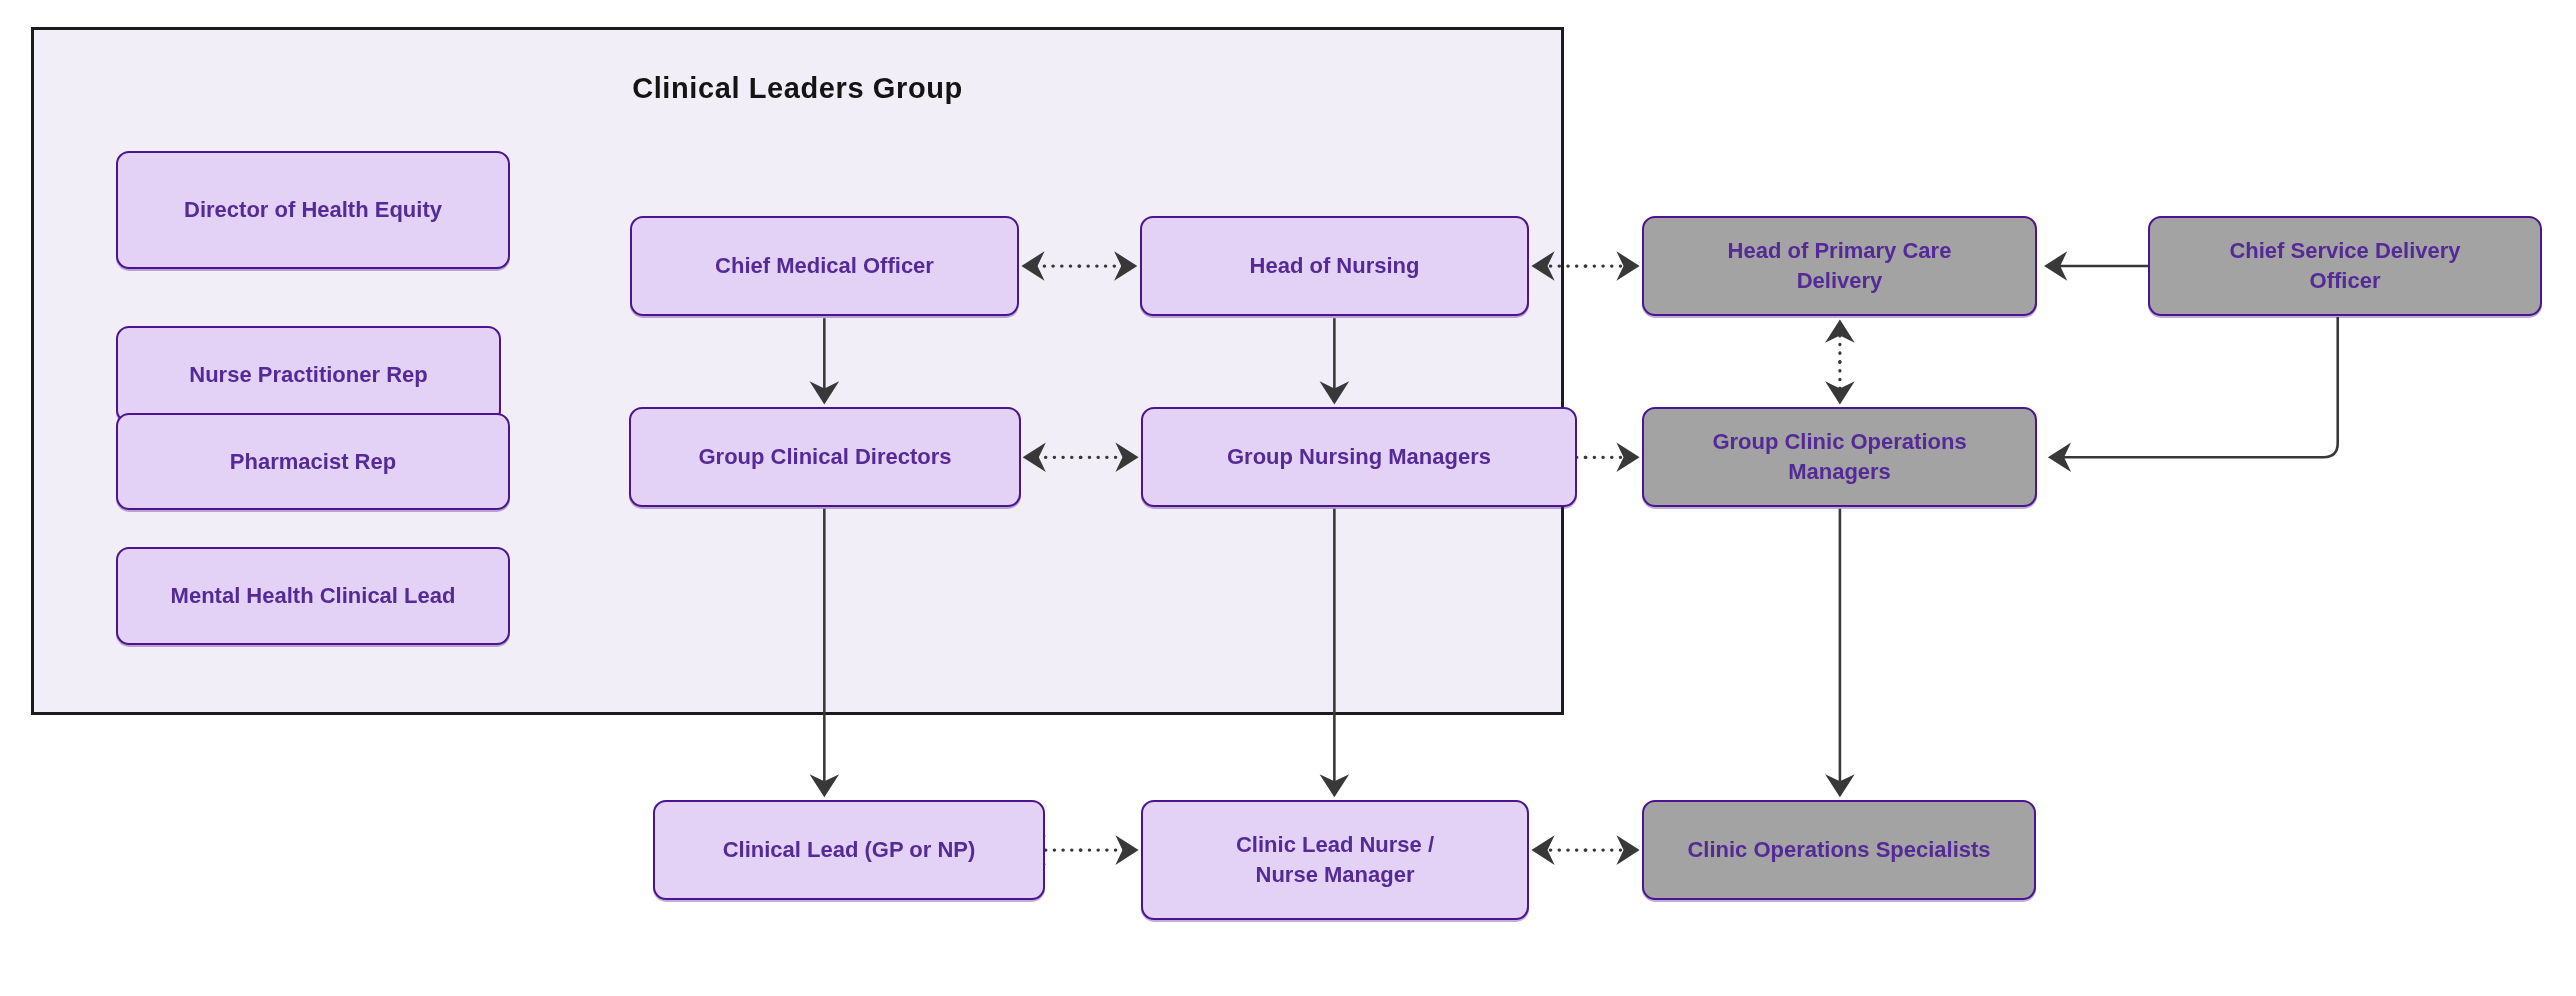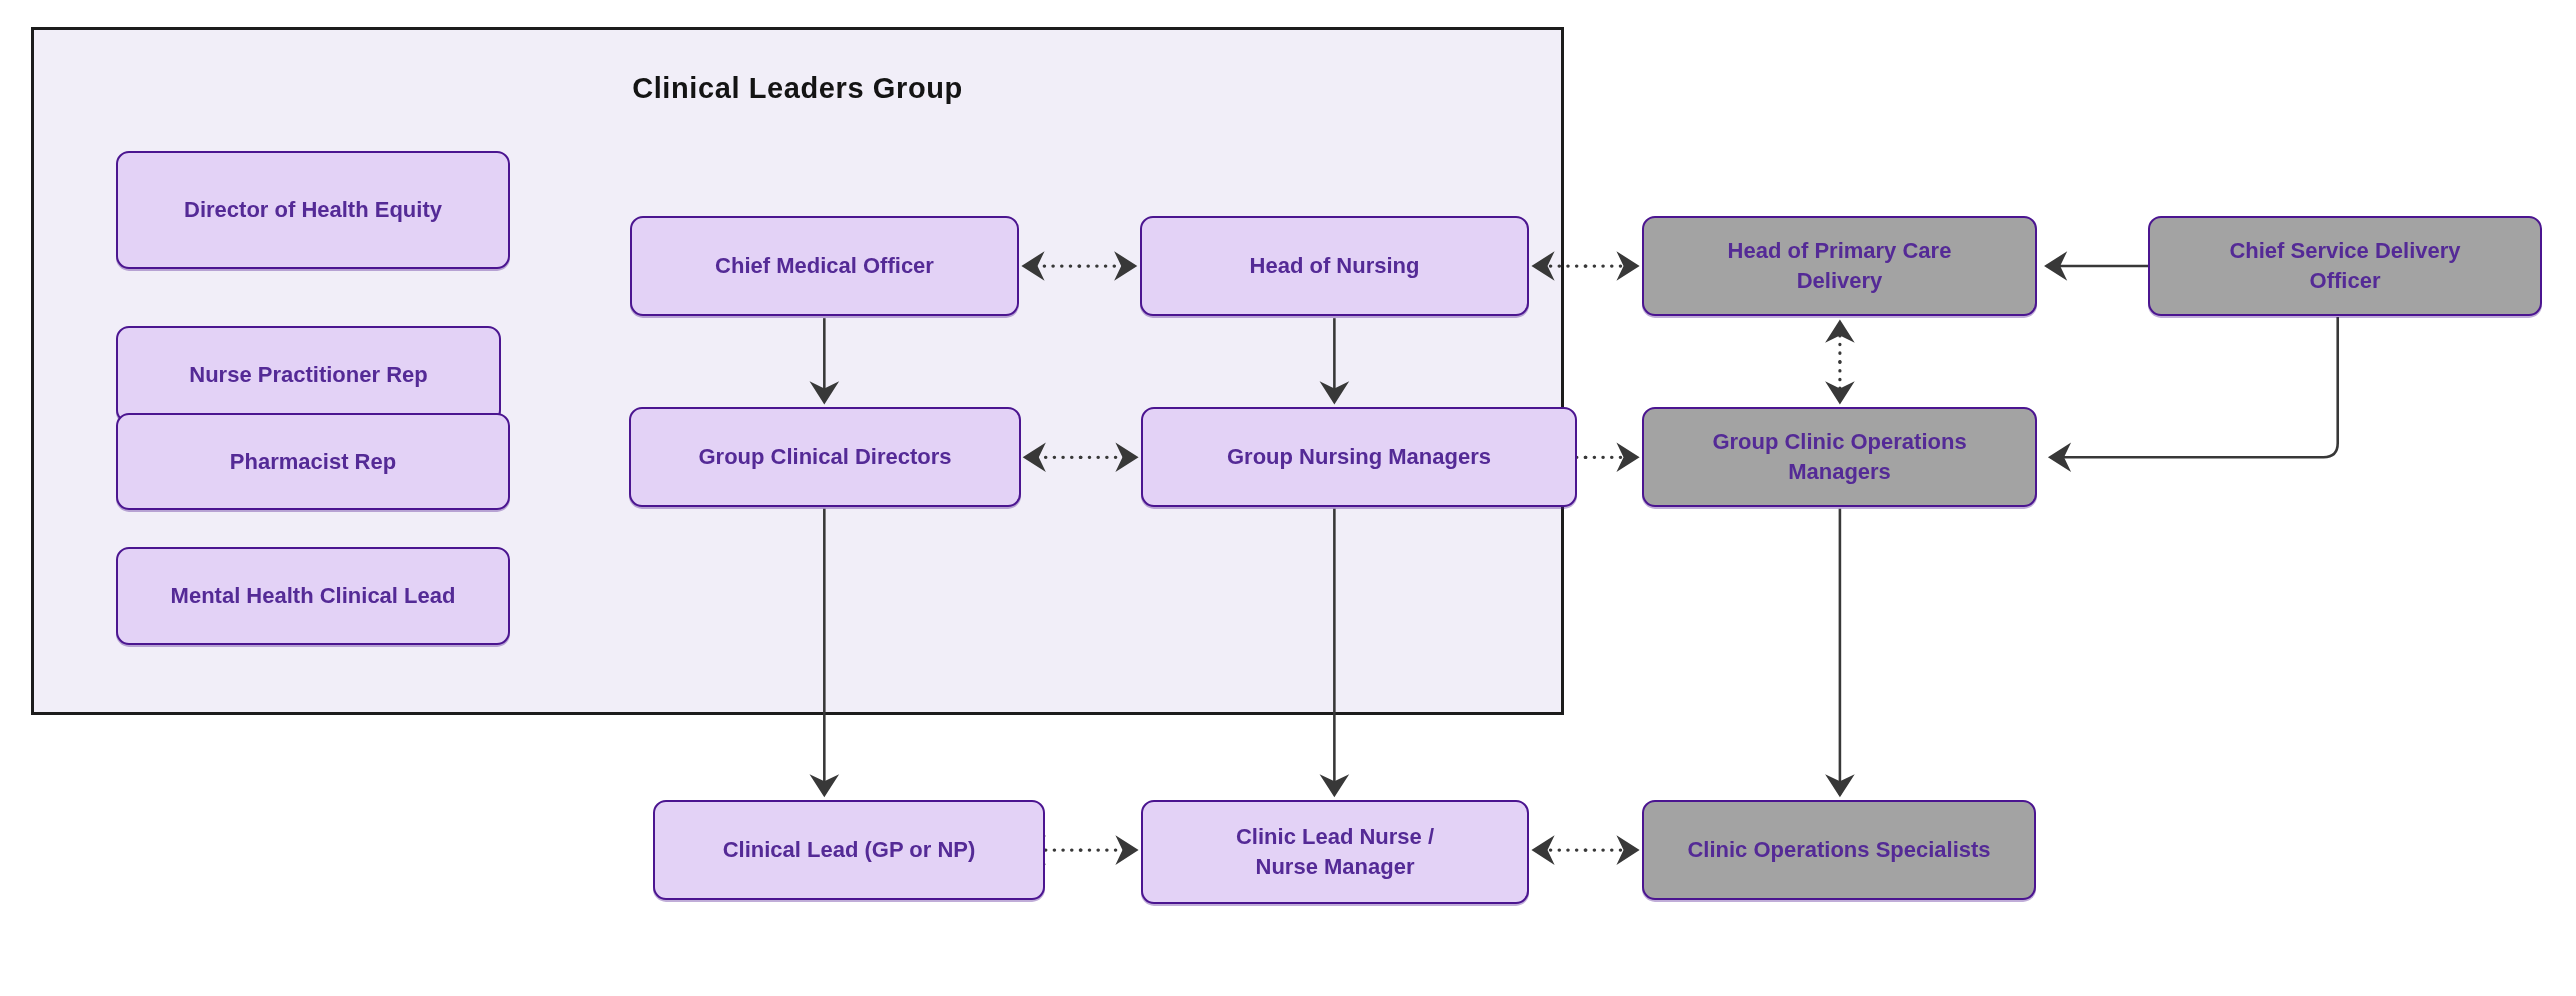--- a/index.html
+++ b/index.html
@@ -44,21 +44,21 @@
   
   .n-director {left:116px; top:151px; width:394px; height:118px;}
   .n-nprep    {left:116px; top:282px; width:385px; height:97px;margin-top:44px;}
   .n-pharm    {left:116px; top:413px; width:394px; height:97px;}
   .n-mhlead   {left:116px; top:547px; width:394px; height:98px;}
   .n-cmo      {left:630px; top:216px; width:389px; height:100px;}
   .n-hon      {left:1140px;top:216px; width:389px; height:100px;}
   .n-gcd      {left:629px; top:407px; width:392px; height:100px;}
   .n-gnm      {left:1141px;top:407px; width:436px; height:100px;}
   .n-cl       {left:653px; top:800px;width:392px; height:100px;}
-  .n-cln      {left:1141px;top:800px;width:388px; height:104px;}
+  .n-cln      {left:1141px;top:800px;width:388px; height:120px;}
   .n-hopcd    {left:1642px;top:216px; width:395px; height:100px;}
   .n-gcom     {left:1642px;top:407px; width:395px; height:100px;}
   .n-cos      {left:1642px;top:800px;width:394px; height:100px;}
   .n-csdo     {left:2148px;top:216px; width:394px; height:100px;}
   .edge{stroke:#383838;stroke-width:4;fill:none;}
   .edge.dotted{stroke-width:5;stroke-dasharray:0.5 13;stroke-linecap:round;}
 </style>
 </head>
 <body>
 

